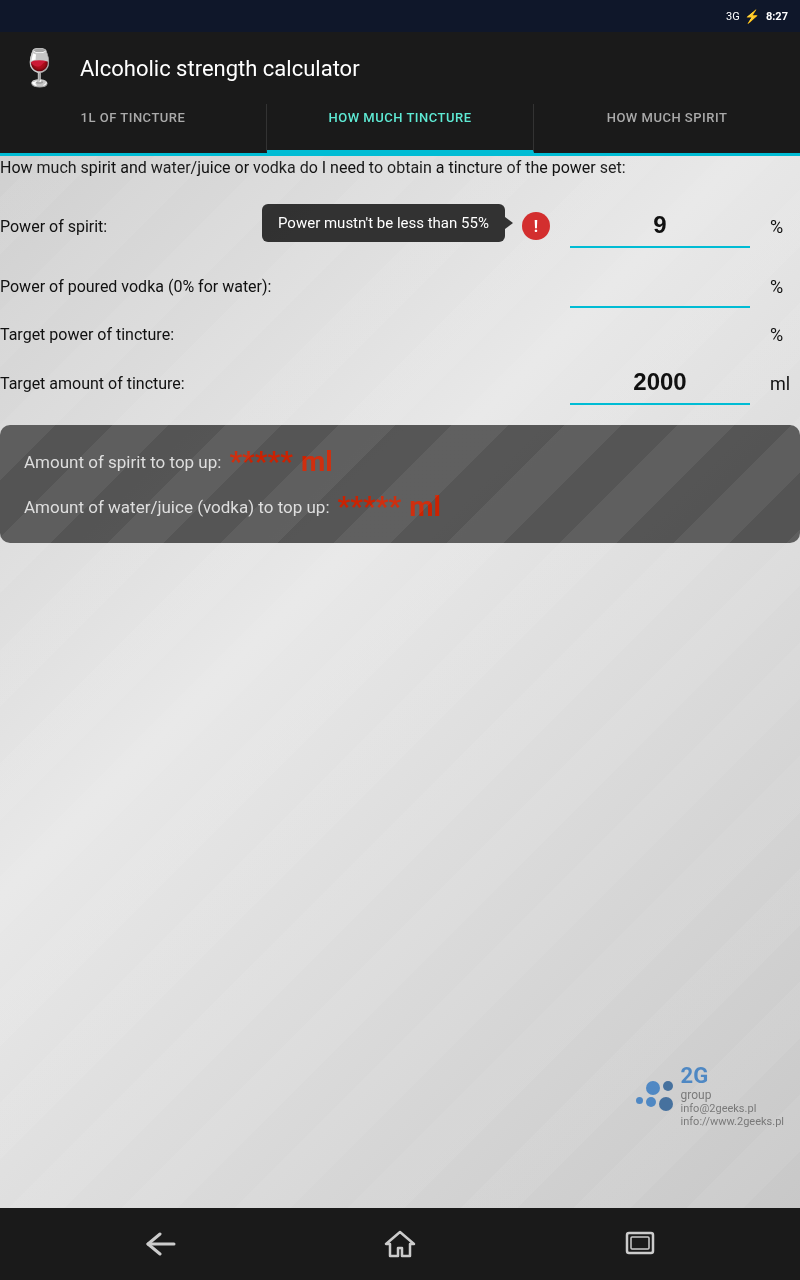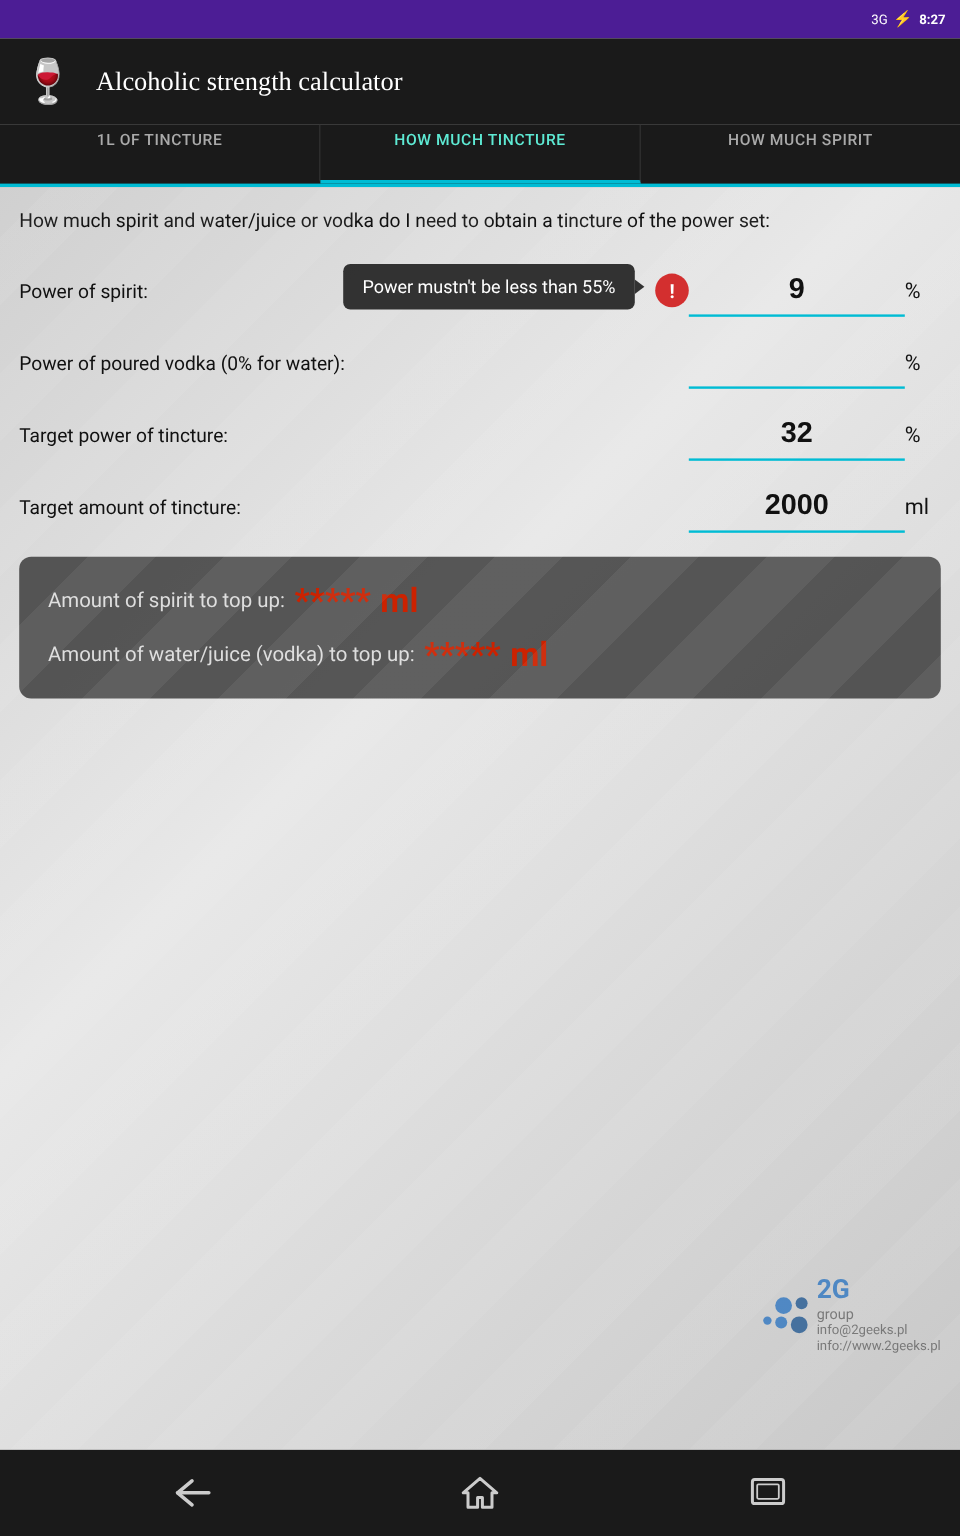--- a/index.html
+++ b/index.html
@@ -8,21 +8,21 @@
       height: 1280px;
       background: #e8e8e8;
       font-family: 'Roboto', Arial, sans-serif;
       overflow: hidden;
       display: flex;
       flex-direction: column;
     }
 
     
     .status-bar {
-      background: #4c1d95;
+      background: #0f172a;
       height: 32px;
       display: flex;
       align-items: center;
       justify-content: flex-end;
       padding: 0 12px;
       gap: 6px;
     }
     .status-bar-text {
       color: #fff;
       font-size: 11px;
@@ -59,21 +59,20 @@
       justify-content: center;
     }
     .wine-glass {
       font-size: 36px;
       color: #cc2200;
     }
     .app-title {
       color: #fff;
       font-size: 22px;
       font-weight: 400;
-      font-family: Liberation Serif, serif;
     }
 
     
     .tabs {
       background: #1a1a1a;
       display: flex;
       height: 52px;
       border-bottom: 3px solid #00bcd4;
     }
     .tab {
@@ -95,21 +94,20 @@
       border-bottom: 3px solid #00bcd4;
     }
     .tab:not(:last-child) {
       border-right: 1px solid #333;
     }
 
     
     .main-content {
       flex: 1;
       background: linear-gradient(135deg, #d0d0d0 0%, #e8e8e8 40%, #c8c8c8 100%);
-      padding: 16px;
       position: relative;
       overflow: hidden;
     }
 
     
     .main-content::before {
       content: '';
       position: absolute;
       top: 0; left: 0; right: 0; bottom: 0;
       background: repeating-linear-gradient(
@@ -138,21 +136,21 @@
 
     .field-label {
       font-size: 16px;
       color: #111;
       flex: 1;
     }
 
     .field-value-container {
       display: flex;
       align-items: center;
-      gap: 0;
+      gap: 20px;
     }
 
     .field-input {
       width: 180px;
       height: 44px;
       background: transparent;
       border: none;
       border-bottom: 2px solid #00bcd4;
       font-size: 24px;
       font-weight: bold;
@@ -358,21 +356,20 @@
     <span class="field-label">Power of poured vodka (0% for water):</span>
     <div class="field-value-container">
       <input class="field-input" type="text" value="" style="">
       <span class="field-unit">%</span>
     </div>
   </div>
 
   <div class="field-row">
     <span class="field-label">Target power of tincture:</span>
     <div class="field-value-container">
-      <input class="field-input" type="text" value="32" style="">
       <span class="field-unit">%</span>
     </div>
   </div>
 
   <div class="field-row">
     <span class="field-label">Target amount of tincture:</span>
     <div class="field-value-container">
       <input class="field-input" type="text" value="2000" style="">
       <span class="field-unit">ml</span>
     </div>

